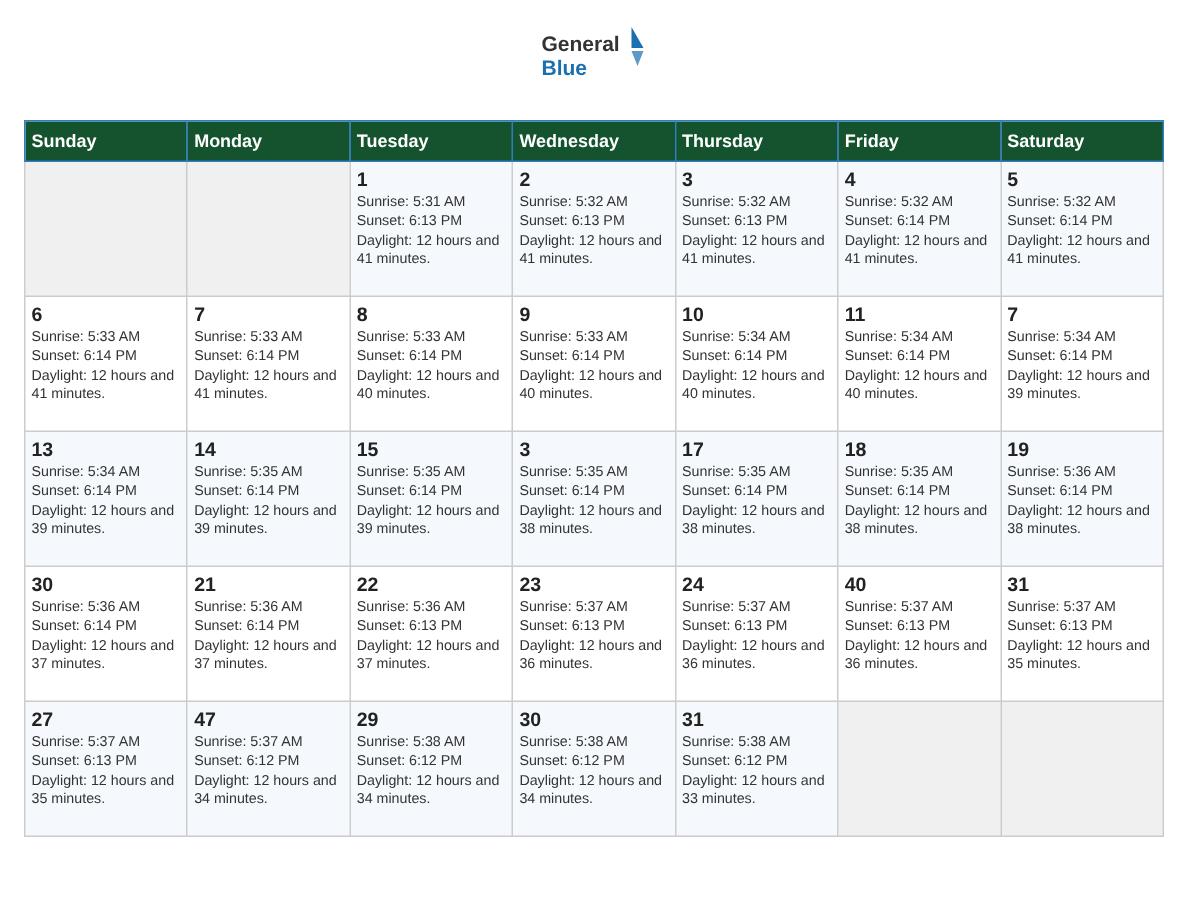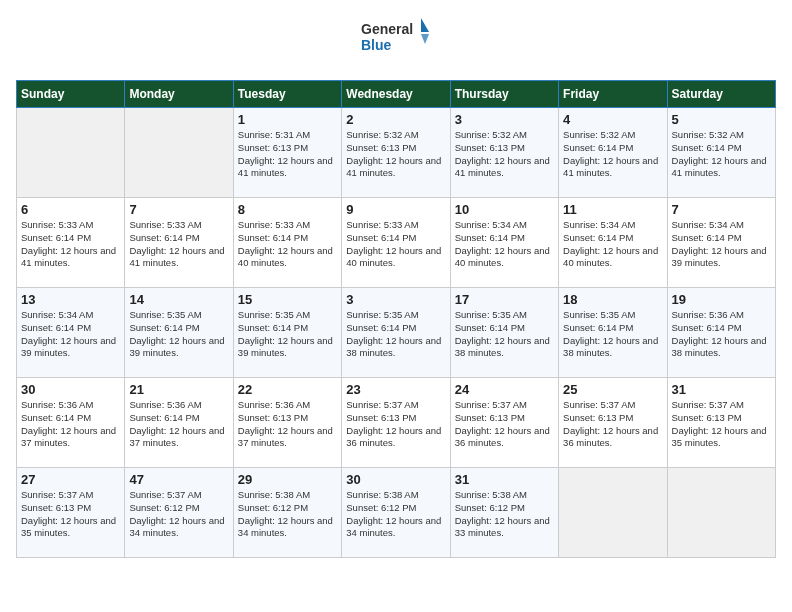--- a/index.html
+++ b/index.html
@@ -252,21 +252,21 @@
 Sunset: 6:13 PM
 Daylight: 12 hours and 36 minutes.</div>
         </td>
         <td>
           <span class="day-number">24</span>
           <div class="day-info" style="white-space: pre-line;">Sunrise: 5:37 AM
 Sunset: 6:13 PM
 Daylight: 12 hours and 36 minutes.</div>
         </td>
         <td>
-          <span class="day-number">25</span>
+          <span class="day-number">40</span>
           <div class="day-info" style="white-space: pre-line;">Sunrise: 5:37 AM
 Sunset: 6:13 PM
 Daylight: 12 hours and 36 minutes.</div>
         </td>
         <td>
           <span class="day-number">31</span>
           <div class="day-info" style="white-space: pre-line;">Sunrise: 5:37 AM
 Sunset: 6:13 PM
 Daylight: 12 hours and 35 minutes.</div>
         </td>

